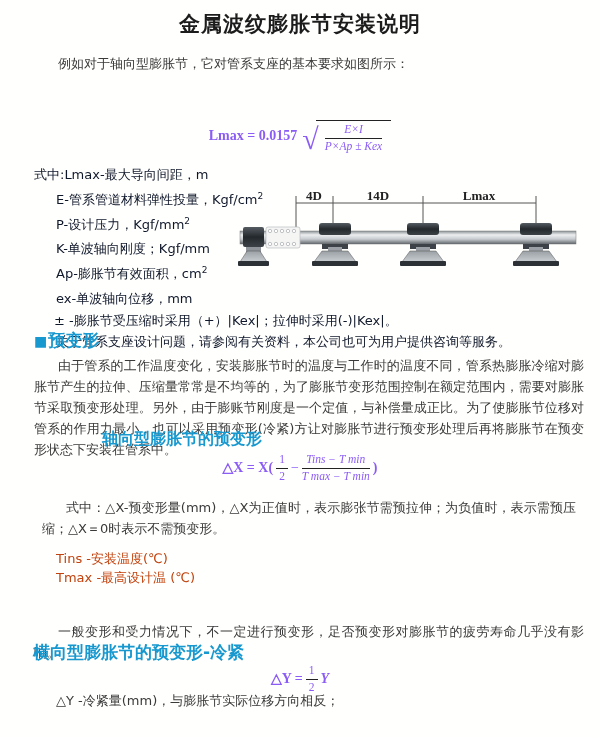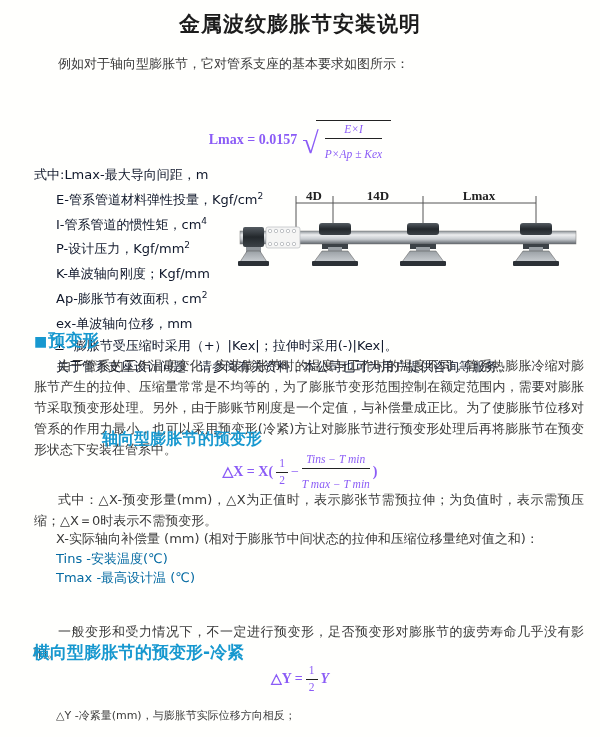--- a/index.html
+++ b/index.html
@@ -21,21 +21,21 @@
   .sec-heading { color:#1798cf; font-weight:bold; font-size:17px; }
   .sec-heading .marker { font-size:14px; margin-right:1px; }
   .sub-heading { color:#1798cf; font-weight:bold; font-size:16px; }
 
   .sec-support { top:52px; left:34px; width:550px; }
 
   
   .formula-row { left:0; width:600px; text-align:center;
     font-family:Liberation Serif, serif; color:#8b5cf6; font-size:14px; }
   .f-bold { font-weight:bold; }
-  .f-it { font-style:italic;gap:8px; }
+  .f-it { font-style:italic; }
   .frac { display:inline-flex; flex-direction:column; vertical-align:middle;
     text-align:center; font-size:11.5px; line-height:1.2; margin:0 3px; }
   .frac .num { border-bottom:1px solid #222; padding:0 3px 1px; }
   .frac .den { padding-top:1px; }
   .sqrt { display:inline-flex; align-items:center; margin-left:5px; vertical-align:middle; }
   .sqrt-sign { font-size:30px; line-height:0.85; font-weight:400; margin-right:-3px; transform:translateY(2px); }
   .sqrt-body { border-top:1.6px solid #222; padding:2px 6px 0; }
 
   .lmax-formula { top:120px; }
   .deltaX-formula { top:453px; }
@@ -47,25 +47,25 @@
   sup { font-size:9px; }
 
   .diagram { top:190px; left:238px; }
 
   .sec-predeform { top:330px; left:34px; width:550px; }
   .sec-predeform .sec-heading { display:block; margin-bottom:3px; }
 
   .axial-heading { top:429px; left:62px;margin-left:40px; }
   .axial-desc { top:489px; left:34px; width:550px; }
   .x-line { top:530px; left:56px; font-size:13px; color:#3a3a3a; white-space:nowrap; }
-  .t-block { top:549px; left:56px; font-size:13px; line-height:19.2px; color:#0369a1; }
+  .t-block { top:549px; left:56px; font-size:13px; line-height:19.2px; color:#c2410c; }
   .note-line { top:621px; left:34px; width:550px; }
 
   .lateral-heading { top:641px; left:33px; font-size:17px; }
-  .lateral-desc { top:708px; left:56px; font-size:11px; color:#3a3a3a; }
+  .lateral-desc { top:692px; left:56px; font-size:13px; color:#3a3a3a; }
 </style>
 </head>
 <body>
 
 <div class="page">
 
   <div class="abs title">金属波纹膨胀节安装说明</div>
 
   <div class="abs sec-support body-text">
     <p class="indent" style="margin:1px 0 0;">例如对于轴向型膨胀节，它对管系支座的基本要求如图所示：</p>
@@ -77,21 +77,20 @@
         <span class="sqrt-body"><span class="frac f-it">
             <span class="num">E×I</span>
             <span class="den">P×Ap ± Kex</span>
           </span></span>
       </span>
   </div>
 
   <div class="abs definitions">
     <div class="def-line"><span>式中:Lmax-最大导向间距，m</span><sup></sup></div>
     <div class="def-line pad"><span>E-管系管道材料弹性投量，Kgf/cm</span><sup>2</sup></div>
-    <div class="def-line pad"><span>I-管系管道的惯性矩，cm</span><sup>4</sup></div>
     <div class="def-line pad"><span>P-设计压力，Kgf/mm</span><sup>2</sup></div>
     <div class="def-line pad"><span>K-单波轴向刚度；Kgf/mm</span><sup></sup></div>
     <div class="def-line pad"><span>Ap-膨胀节有效面积，cm</span><sup>2</sup></div>
     <div class="def-line pad"><span>ex-单波轴向位移，mm</span><sup></sup></div>
     <div class="def-line" style="padding-left:20px; white-space:normal; width:548px;"><span>± -膨胀节受压缩时采用（+）|Kex|；拉伸时采用(-)|Kex|。</span></div>
     <div class="def-line pad" style="white-space:normal; width:548px;"><span>关于管系支座设计问题，请参阅有关资料，本公司也可为用户提供咨询等服务。</span></div>
   </div>
 
   <svg class="abs diagram" width="357" height="100" viewBox="0 0 357 100">
     <defs>
@@ -184,24 +183,23 @@
     <span class="f-bold">△X = X(</span><span class="frac">
         <span class="num">1</span>
         <span class="den">2</span>
       </span><span>−</span><span class="frac f-it">
         <span class="num">Tins − T min</span>
         <span class="den">T max − T min</span>
       </span><span class="f-bold">)</span>
   </div>
 
   <div class="abs body-text axial-desc">
-    <p class="indent" style="margin:0;">式中：△X-预变形量(mm)，△X为正值时，表示膨张节需预拉伸；为负值时，表示需预压缩；△X＝0时表示不需预变形。</p>
-  </div>
-
-  <div class="abs x-line">X-实际轴向补偿量 (mm) (相对于膨胀节中间状态的拉伸和压缩位移量绝对值之和)：</div>
+    <p class="indent" style="margin:8px;">式中：△X-预变形量(mm)，△X为正值时，表示膨张节需预拉伸；为负值时，表示需预压缩；△X＝0时表示不需预变形。</p>
+  </div>
+
 
   <div class="abs t-block">
     <div>Tins -安装温度(℃)</div>
     <div>Tmax -最高设计温 (℃)</div>
   </div>
 
   <div class="abs body-text note-line">
     <p class="indent" style="margin:0;">一般变形和受力情况下，不一定进行预变形，足否预变形对膨胀节的疲劳寿命几乎没有影响。</p>
   </div>
 

